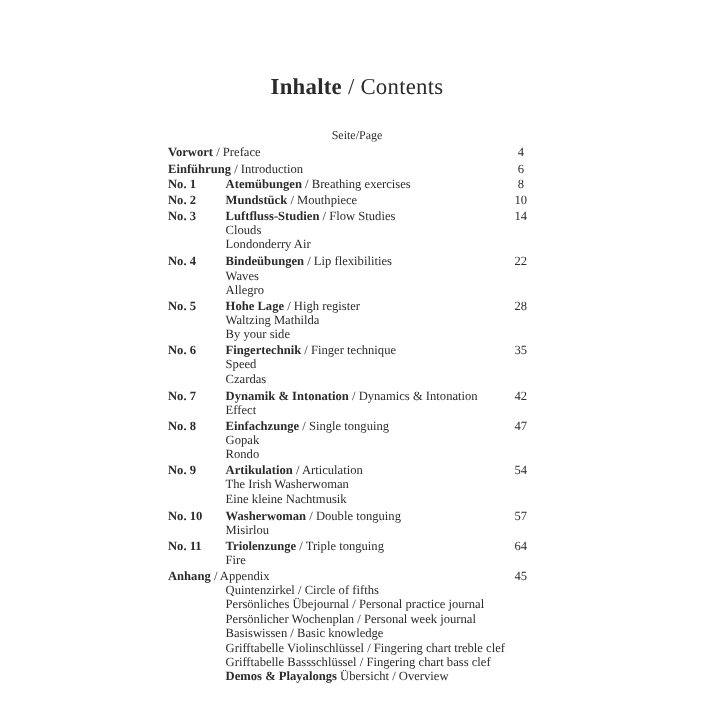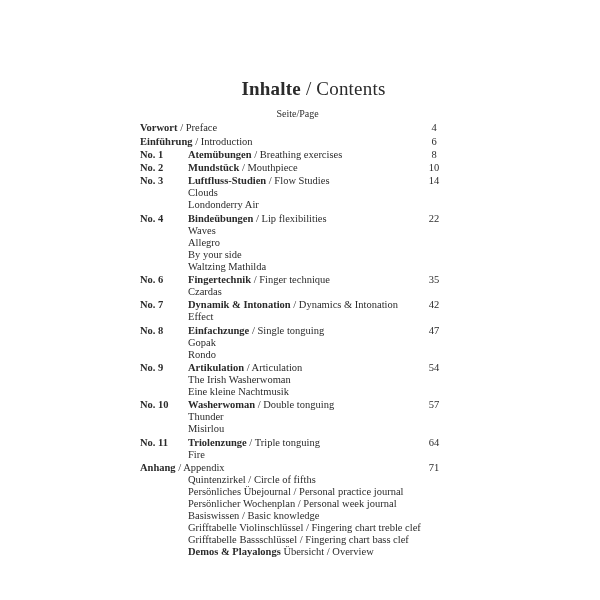--- a/index.html
+++ b/index.html
@@ -14,21 +14,21 @@
     background: #ffffff;
     font-family: "Liberation Serif", "DejaVu Serif", serif;
     color: #2b2b2b;
     overflow: hidden;
   }
   .title {
     position: absolute;
     top: 62px;
     left: 140px;
     width: 315px;
-    margin: 16px;
+    margin: 0;
     text-align: center;
     font-size: 19px;
     font-weight: normal;
     letter-spacing: 0.2px;
     white-space: nowrap;
   }
   .title .bold { font-weight: bold; }
   .col-header {
     position: absolute;
     top: 108px;
@@ -107,37 +107,47 @@
       <div class="row sub">
         <span class="no"></span>
         <span class="t"><span>Waves</span></span>
         <span class="pg"></span>
       </div>
       <div class="row sub">
         <span class="no"></span>
         <span class="t"><span>Allegro</span></span>
         <span class="pg"></span>
       </div>
+      <div class="row main">
+        <span class="no">No. 5</span>
+        <span class="t"><span class="bold">Hohe Lage</span><span> / High register</span></span>
+        <span class="pg">28</span>
+      </div>
+      <div class="row sub">
+        <span class="no"></span>
+        <span class="t"><span>Waltzing Mathilda</span></span>
+        <span class="pg"></span>
+      </div>
       <div class="row sub">
         <span class="no"></span>
         <span class="t"><span>By your side</span></span>
-        <span class="pg"></span>
-      </div>
-      <div class="row sub">
-        <span class="no"></span>
-        <span class="t"><span>Waltzing Mathilda</span></span>
         <span class="pg"></span>
       </div>
       <div class="row main">
         <span class="no">No. 6</span>
         <span class="t"><span class="bold">Fingertechnik</span><span> / Finger technique</span></span>
         <span class="pg">35</span>
       </div>
       <div class="row sub">
         <span class="no"></span>
+        <span class="t"><span>Speed</span></span>
+        <span class="pg"></span>
+      </div>
+      <div class="row sub">
+        <span class="no"></span>
         <span class="t"><span>Czardas</span></span>
         <span class="pg"></span>
       </div>
       <div class="row main">
         <span class="no">No. 7</span>
         <span class="t"><span class="bold">Dynamik &amp; Intonation</span><span> / Dynamics &amp; Intonation</span></span>
         <span class="pg">42</span>
       </div>
       <div class="row sub">
         <span class="no"></span>
@@ -174,21 +184,20 @@
         <span class="t"><span>Eine kleine Nachtmusik</span></span>
         <span class="pg"></span>
       </div>
       <div class="row main">
         <span class="no">No. 10</span>
         <span class="t"><span class="bold">Washerwoman</span><span> / Double tonguing</span></span>
         <span class="pg">57</span>
       </div>
       <div class="row sub">
         <span class="no"></span>
-        <span class="t"><span>Thunder</span></span>
         <span class="pg"></span>
       </div>
       <div class="row sub">
         <span class="no"></span>
         <span class="t"><span>Misirlou</span></span>
         <span class="pg"></span>
       </div>
       <div class="row main">
         <span class="no">No. 11</span>
         <span class="t"><span class="bold">Triolenzunge</span><span> / Triple tonguing</span></span>
@@ -198,21 +207,21 @@
         <span class="no"></span>
         <span class="t"><span>Fire</span></span>
         <span class="pg"></span>
       </div>
       <div class="row sub">
         <span class="no"></span>
         <span class="pg"></span>
       </div>
       <div class="row main">
         <span class="t full"><span class="bold">Anhang</span><span> / Appendix</span></span>
-        <span class="pg">71</span>
+        <span class="pg">45</span>
       </div>
       <div class="row sub">
         <span class="no"></span>
         <span class="t"><span>Quintenzirkel / Circle of fifths</span></span>
         <span class="pg"></span>
       </div>
       <div class="row sub">
         <span class="no"></span>
         <span class="t"><span>Persönliches Übejournal / Personal practice journal</span></span>
         <span class="pg"></span>

